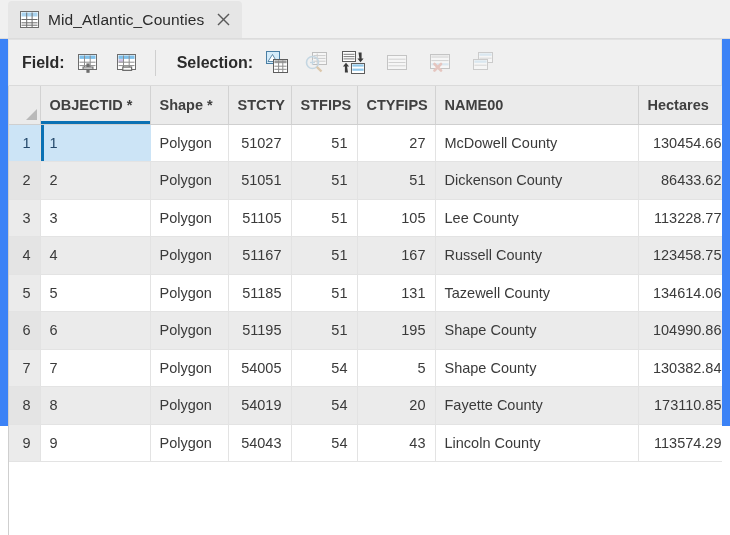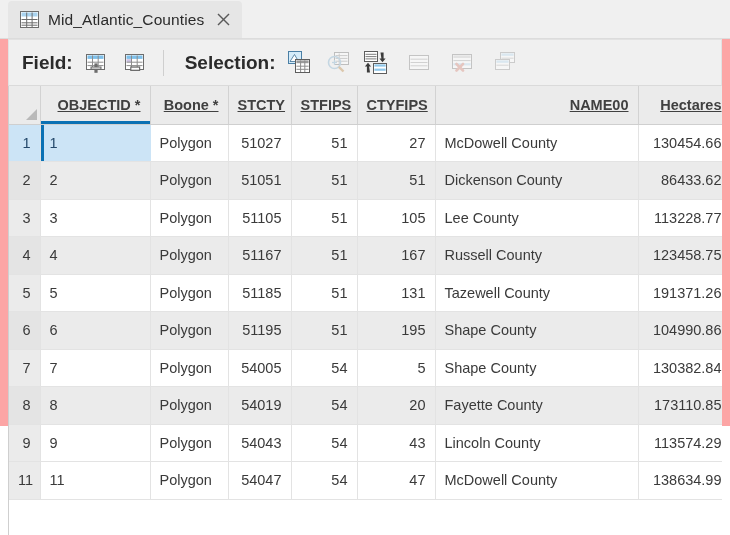--- a/index.html
+++ b/index.html
@@ -6,21 +6,21 @@
     margin: 0; padding: 0;
     width: 730px; height: 535px;
     overflow: hidden;
     background: #ffffff;
     font-family: "Liberation Sans", sans-serif;
     -webkit-font-smoothing: antialiased;
   }
   #app {
     position: relative;
     width: 730px; height: 426px;
-    background: #fca5a5;
+    background: #3b82f6;
     box-sizing: border-box;
   }
 
   
   .tabstrip {
     position: absolute; left: 0; top: 0;
     width: 730px; height: 38px;
     background: #f0f0f0;
     border-bottom: 1px solid #dcdcdc;
   }
@@ -49,21 +49,21 @@
   .toolbar {
     position: absolute; left: 8px; top: 39px;
     width: 714px; height: 47px;
     background: #f0f0f0;
     border: 1px solid #e2e2e2;
     border-bottom: 1px solid #dadada;
     box-sizing: border-box;
     display: flex; align-items: center;
   }
   .tb-label {
-    font-size: 19px; font-weight: bold; color: #2b2b2b;
+    font-size: 16px; font-weight: bold; color: #2b2b2b;
     white-space: nowrap;
   }
   .tb-group { display: flex; align-items: center; height: 100%; }
   .tb-btn {
     width: 30px; height: 30px;
     display: flex; align-items: center; justify-content: center;
     flex: 0 0 auto;
   }
   .tb-sep {
     width: 1px; height: 26px; background: #cfcfcf;
@@ -95,24 +95,23 @@
     font-weight: normal;
   }
   
   table.attr thead th {
     background: #ebebeb;
     border-right: 1px solid #d2d2d2;
     border-bottom: 1px solid #cfcfcf;
     color: #404040;
     font-weight: bold;
     font-size: 14.5px;
-    text-align: right;
+    text-align: left;
     height: 38px;
     vertical-align: middle;
-    text-decoration: underline;
   }
   th.corner {
     background: #ffffff;
     border-right: 1px solid #d2d2d2;
     padding: 0;
     position: relative;
   }
   th.corner .tri {
     position: absolute; right: 3px; bottom: 4px;
     width: 0; height: 0;
@@ -316,21 +315,21 @@
         <col style="width:78px">
         <col style="width:203px">
         <col style="width:93px">
       </colgroup>
       <thead>
         <tr>
           <th class="corner">
             <span class="tri"></span>
           </th>
           <th class="sel-col">OBJECTID *</th>
-          <th>Boone *</th>
+          <th>Shape *</th>
           <th class="num">STCTY</th>
           <th class="num">STFIPS</th>
           <th class="num">CTYFIPS</th>
           <th>NAME00</th>
           <th>Hectares</th>
         </tr>
       </thead>
       <tbody id="tbody">
           <tr class="odd selrow">
             <td class="rownum">1</td>
@@ -373,21 +372,21 @@
             <td class="right">123458.75</td>
           </tr>
           <tr class="odd">
             <td class="rownum">5</td>
             <td>5</td>
             <td>Polygon</td>
             <td class="right">51185</td>
             <td class="right">51</td>
             <td class="right">131</td>
             <td>Tazewell County</td>
-            <td class="right">191371.26</td>
+            <td class="right">134614.06</td>
           </tr>
           <tr class="even">
             <td class="rownum">6</td>
             <td>6</td>
             <td>Polygon</td>
             <td class="right">51195</td>
             <td class="right">51</td>
             <td class="right">195</td>
             <td>Shape County</td>
             <td class="right">104990.86</td>
@@ -415,27 +414,17 @@
           <tr class="odd">
             <td class="rownum">9</td>
             <td>9</td>
             <td>Polygon</td>
             <td class="right">54043</td>
             <td class="right">54</td>
             <td class="right">43</td>
             <td>Lincoln County</td>
             <td class="right">113574.29</td>
           </tr>
-          <tr class="odd">
-            <td class="rownum">11</td>
-            <td>11</td>
-            <td>Polygon</td>
-            <td class="right">54047</td>
-            <td class="right">54</td>
-            <td class="right">47</td>
-            <td>McDowell County</td>
-            <td class="right">138634.99</td>
-          </tr>
         </tbody>
     </table>
   </div>
 
 </div>
 
 </body></html>

